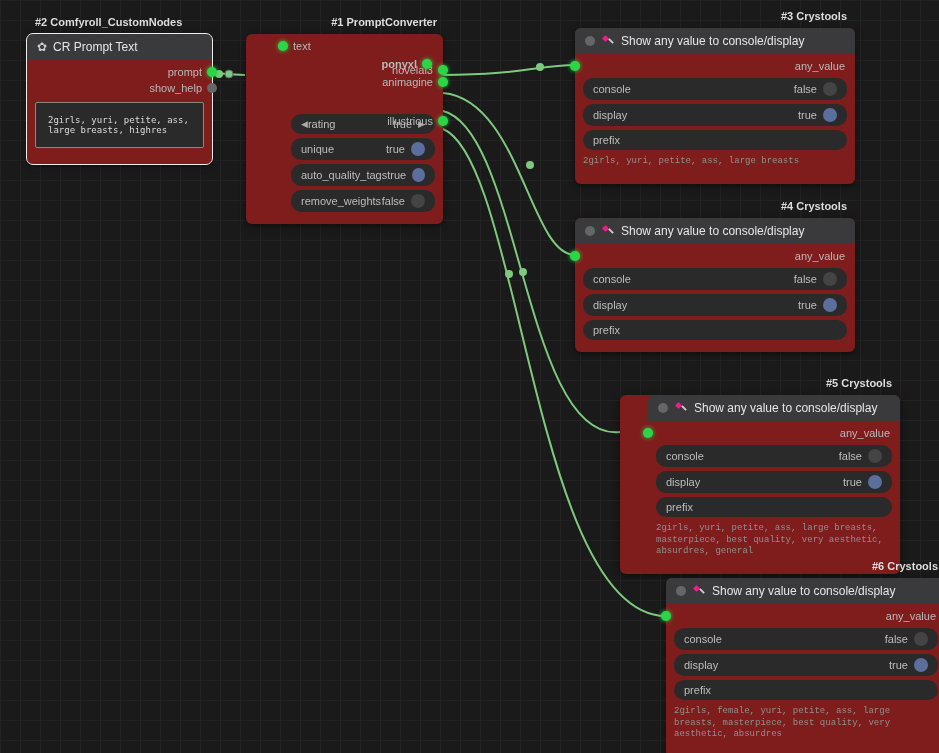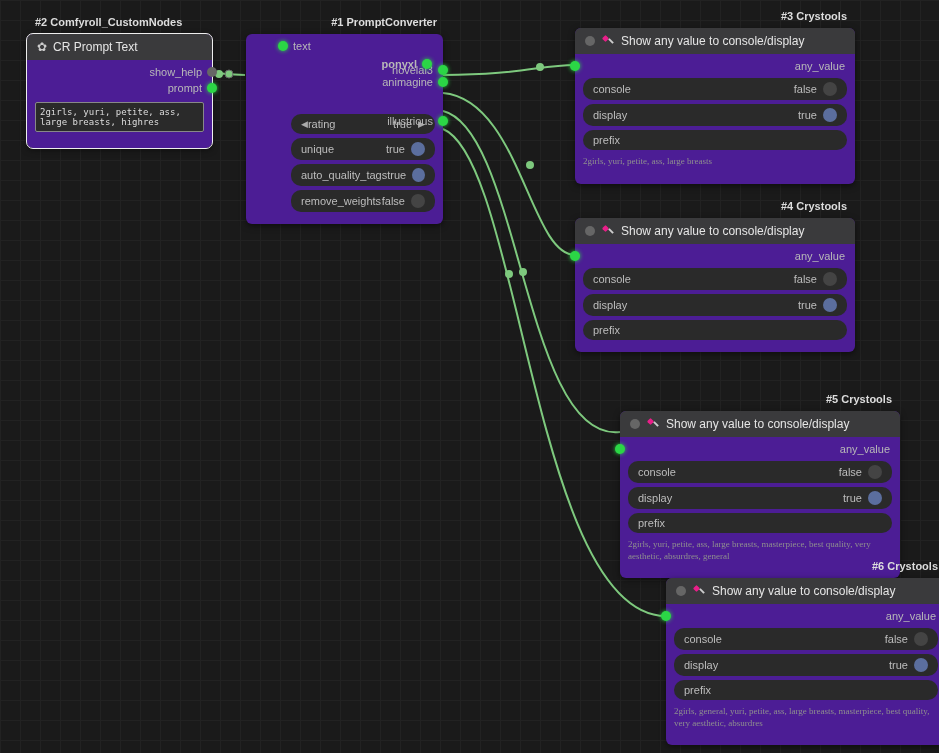--- a/index.html
+++ b/index.html
@@ -12,21 +12,21 @@
     height: 753px;
     position: relative;
     overflow: hidden;
     background-image:
       linear-gradient(#222 1px, transparent 1px),
       linear-gradient(90deg, #222 1px, transparent 1px);
     background-size: 20px 20px;
   }
   .node {
     position: absolute;
-    background: #4c1d95;
+    background: #7f1d1d;
     border-radius: 6px;
     box-shadow: 0 2px 6px rgba(0,0,0,.5);
   }
   .node-tag {
     position: absolute;
     top: -18px;
     font-size: 11px;
     font-weight: bold;
     color: #ddd;
     white-space: nowrap;
@@ -84,28 +84,28 @@
   }
   .toggle.off { background: #444; }
   .textarea {
     margin: 6px 8px 8px 8px;
     background: #2a2a2a;
     border: 1px solid #888;
     border-radius: 2px;
     color: #ddd;
     font-family: monospace;
     font-size: 9px;
-    padding: 4px;
+    padding: 12px;
     min-height: 26px;
     white-space: pre-wrap;
   }
   .output-text {
     margin: 6px 8px 8px 8px;
     color: #8f8f8f;
-    font-family: Liberation Serif, serif;
+    font-family: Liberation Mono, monospace;
     font-size: 9px;
     line-height: 1.3;
     white-space: pre-wrap;
   }
   .arrow { color: #aaa; font-size: 9px; }
   .sel-node { outline: 1px solid #eee; border-radius: 6px; }
   svg.wires { position: absolute; top: 0; left: 0; width: 939px; height: 753px; pointer-events: none; }
   .wire { stroke: #7ec97e; stroke-width: 2; fill: none; }
   .wire-dot { fill: #7ec97e; }
   .brush-icon {
@@ -151,26 +151,26 @@
 </svg>
 
 <div class="node sel-node" style="left:27px; top:34px; width:185px;">
   <div class="node-tag tag-left">#2 Comfyroll_CustomNodes</div>
   <div class="node-title">
     <span class="gear">✿</span>
     <span>CR Prompt Text</span>
   </div>
   <div class="node-body">
     <div class="io-row">
+      <span class="label">prompt</span>
+      <span class="port right dot green"></span>
+    </div>
+    <div class="io-row">
       <span class="label">show_help</span>
       <span class="port right dot" style="background:#666"></span>
-    </div>
-    <div class="io-row">
-      <span class="label">prompt</span>
-      <span class="port right dot green"></span>
     </div>
     <div class="textarea">2girls, yuri, petite, ass, large breasts, highres</div>
   </div>
 </div>
 
 <div class="node" style="left:246px; top:34px; width:197px;padding-left:37px;">
   <div class="node-tag tag-right" style="right:6px;">#1 PromptConverter</div>
   <div class="node-body">
     <div style="position:relative; height:72px;">
       <div class="io-row left" style="position:absolute; left:0; top:0;">
@@ -275,21 +275,21 @@
         <span>display</span>
           <span style="flex:1"></span>
         <span style="margin-right:6px;">true</span>
         <span class="toggle"></span>
       </div>
       <div class="widget">
         <span>prefix</span>
       </div>
     </div>
     </div>
-    <div class="node" style="left: 620px; top: 411px; width: 280px;">
+    <div class="node" style="left: 620px; top: 395px; width: 280px; padding-left: 28px;">
     <div class="node-tag tag-right">#5 Crystools</div>
     <div class="node-title">
       <span class="dot"></span>
       <span class="brush-icon"></span>
       <span>Show any value to console/display</span>
     </div>
     <div class="node-body">
       <div class="io-row left">
         <span class="port left dot green"></span>
         <span class="label">any_value</span>
@@ -332,16 +332,16 @@
       </div>
       <div class="widget">
         <span>display</span>
           <span style="flex:1"></span>
         <span style="margin-right:6px;">true</span>
         <span class="toggle"></span>
       </div>
       <div class="widget">
         <span>prefix</span>
       </div>
-      <div class="output-text" style="position:relative;">2girls, general, yuri, petite, ass, large breasts, masterpiece, best quality, very aesthetic, absurdres</div>
+      <div class="output-text" style="position:relative;">2girls, female, yuri, petite, ass, large breasts, masterpiece, best quality, very aesthetic, absurdres</div>
     </div>
     </div>
   </div>
 
 </body></html>

